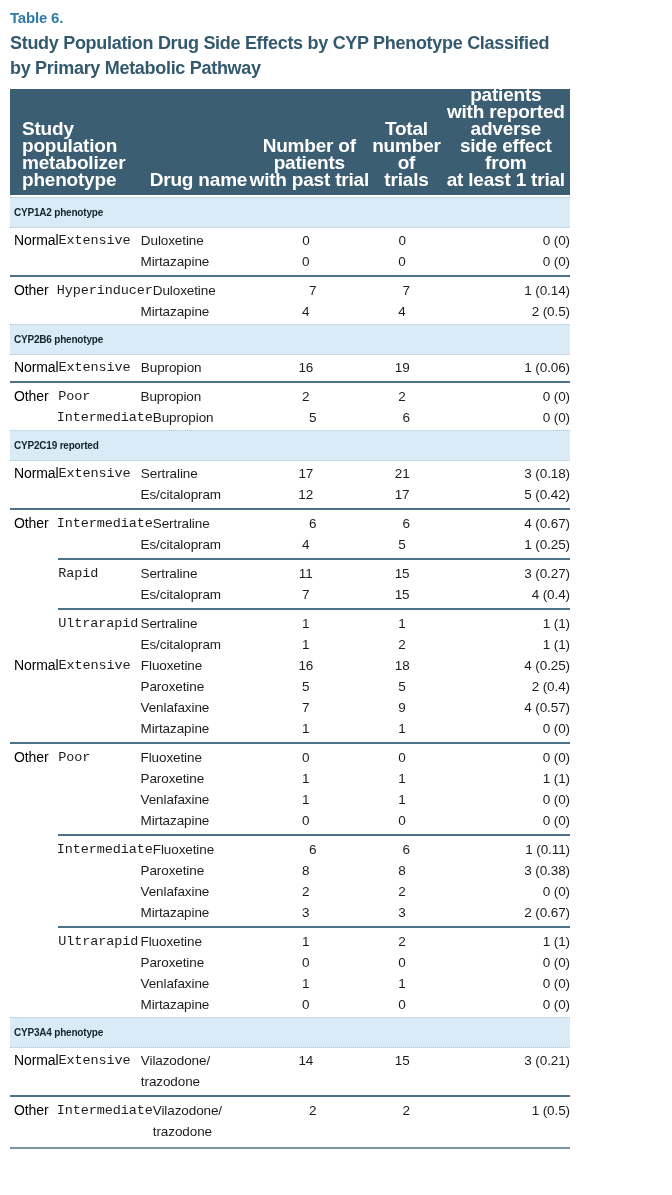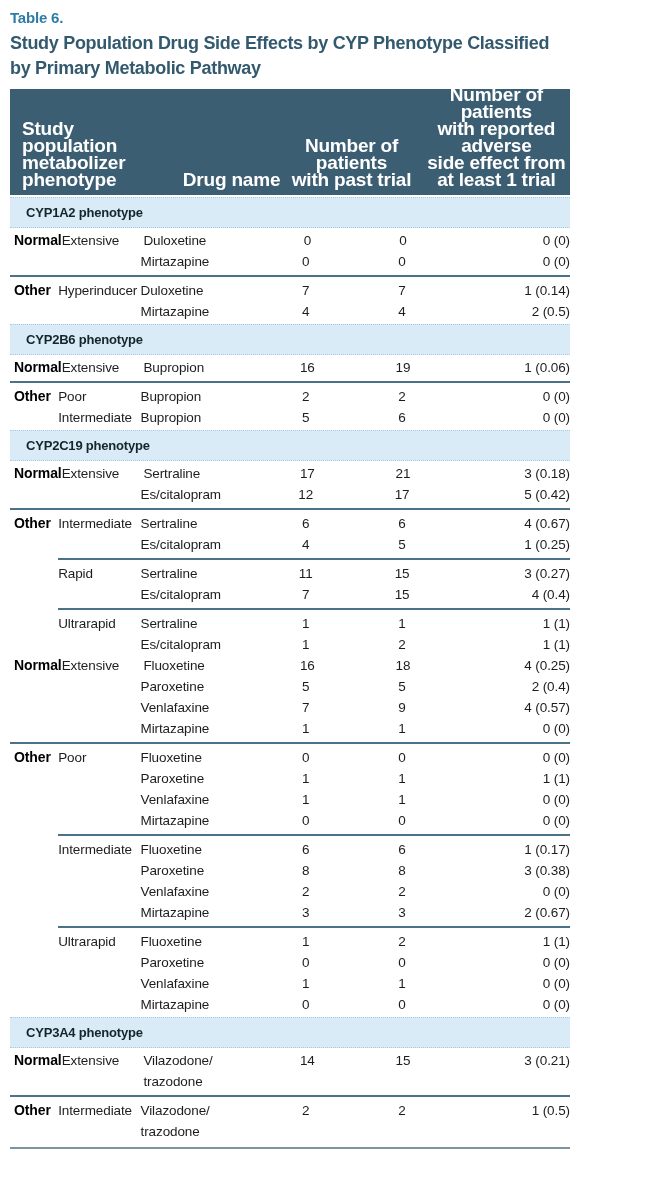--- a/index.html
+++ b/index.html
@@ -35,30 +35,30 @@
   .th.c-drug {width:122px;text-align:right;}
   .th.c-past {width:145px;text-align:center;}
   .th.c-tot  {width:82px; text-align:center;}
   .th.c-adv  {width:150px;text-align:center;}
 
   
   .section-band{
     background:#d9ebf7;color:#16242c;
     border-top:1px dotted #a8cde2;border-bottom:1px dotted #a8cde2;
     height:31px;margin:2px 0;display:flex;align-items:center;
-    font-size:13px;font-weight:bold;letter-spacing:-0.2px;
-    padding-left:16px;box-sizing:border-box;
+    font-size:10px;font-weight:bold;letter-spacing:-0.2px;
+    padding-left:4px;box-sizing:border-box;
   }
   .row{display:flex;align-items:flex-start;}
   .cell{
     font-size:13.5px;line-height:21px;box-sizing:border-box;
     letter-spacing:-0.1px;
   }
-  .cell.c1{width:56px;padding-left:4px;font-weight:bold;color:#000;font-size:14px;}
-  .cell.c2{width:97px;}
+  .cell.c1{width:56px;padding-left:4px;font-weight:normal;color:#000;font-size:14px;}
+  .cell.c2{width:97px;font-family:Liberation Mono, monospace;}
   .cell.c3{width:122px;overflow-wrap:anywhere;}
   .cell.c4{width:145px;text-align:center;}
   .cell.c5{width:82px;text-align:center;}
   .cell.c6{width:150px;text-align:right;padding-left:38px;}
 
   .divider{border-top:2px solid #4a7389;height:0;margin:3px 0;}
   .divider.sub{margin-left:48px;}
   .bottom-rule{border-top:2px solid #7d93a0;margin-top:5px;}
 </style>
 </head>
@@ -69,20 +69,23 @@
   <h1 class="table-title">Study Population Drug Side Effects by CYP Phenotype Classified by Primary Metabolic Pathway</h1>
 
   <div class="thead">
     <div class="th c-pheno">Study population
 metabolizer
 phenotype</div>
     <div class="th c-drug">Drug name</div>
     <div class="th c-past">Number of
 patients
 with past trial</div>
+    <div class="th c-tot">Total
+number of
+trials</div>
     <div class="th c-adv">Number of patients
 with reported
 adverse
 side effect from
 at least 1 trial</div>
   </div>
 
   <div>
       <div class="section-band">CYP1A2 phenotype</div>
       <div class="row">
@@ -137,21 +140,21 @@
         <div class="cell c6">0 (0)</div>
       </div>
       <div class="row">
         <div class="cell c1"></div>
         <div class="cell c2">Intermediate</div>
         <div class="cell c3">Bupropion</div>
         <div class="cell c4">5</div>
         <div class="cell c5">6</div>
         <div class="cell c6">0 (0)</div>
       </div>
-      <div class="section-band">CYP2C19 phenotype</div>
+      <div class="section-band">CYP2C19 reported</div>
       <div class="row">
         <div class="cell c1">Normal</div>
         <div class="cell c2">Extensive</div>
         <div class="cell c3">Sertraline</div>
         <div class="cell c4">17</div>
         <div class="cell c5">21</div>
         <div class="cell c6">3 (0.18)</div>
       </div>
       <div class="row">
         <div class="cell c1"></div>
@@ -277,21 +280,21 @@
         <div class="cell c5">0</div>
         <div class="cell c6">0 (0)</div>
       </div>
       <div class="divider sub"></div>
       <div class="row">
         <div class="cell c1"></div>
         <div class="cell c2">Intermediate</div>
         <div class="cell c3">Fluoxetine</div>
         <div class="cell c4">6</div>
         <div class="cell c5">6</div>
-        <div class="cell c6">1 (0.17)</div>
+        <div class="cell c6">1 (0.11)</div>
       </div>
       <div class="row">
         <div class="cell c1"></div>
         <div class="cell c2"></div>
         <div class="cell c3">Paroxetine</div>
         <div class="cell c4">8</div>
         <div class="cell c5">8</div>
         <div class="cell c6">3 (0.38)</div>
       </div>
       <div class="row">

